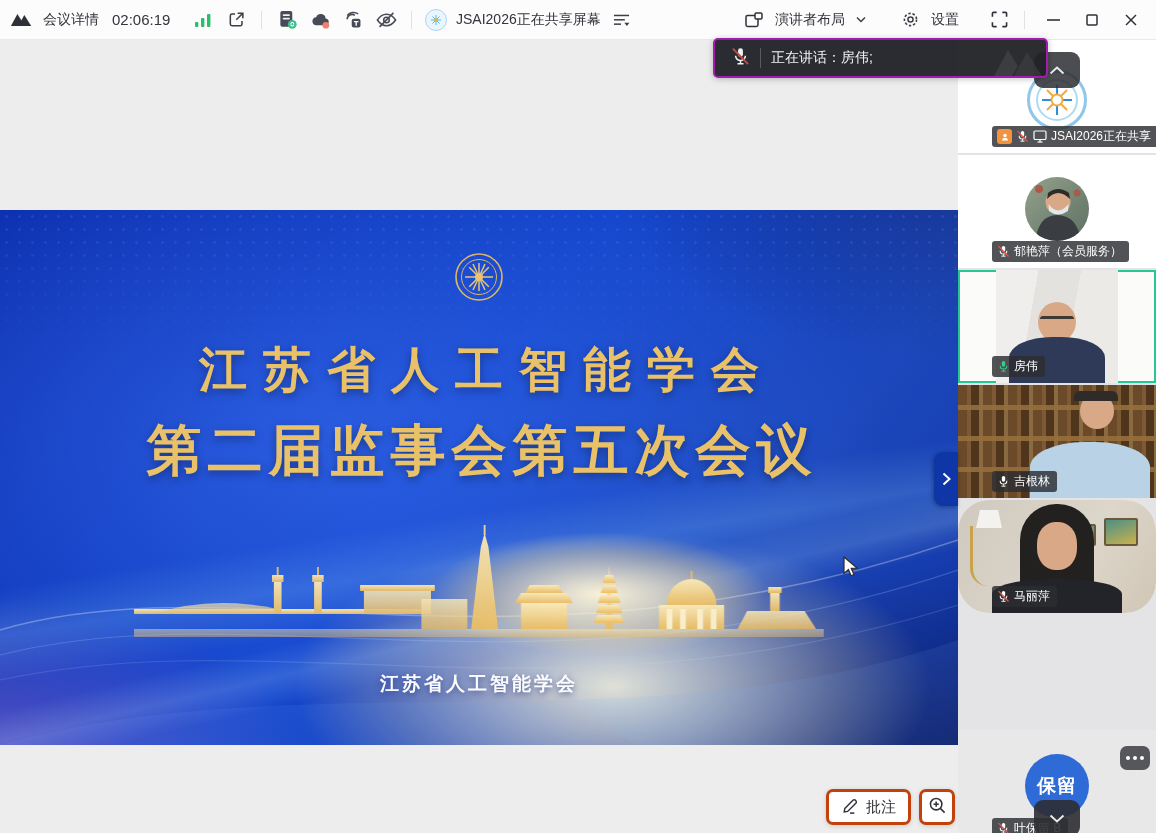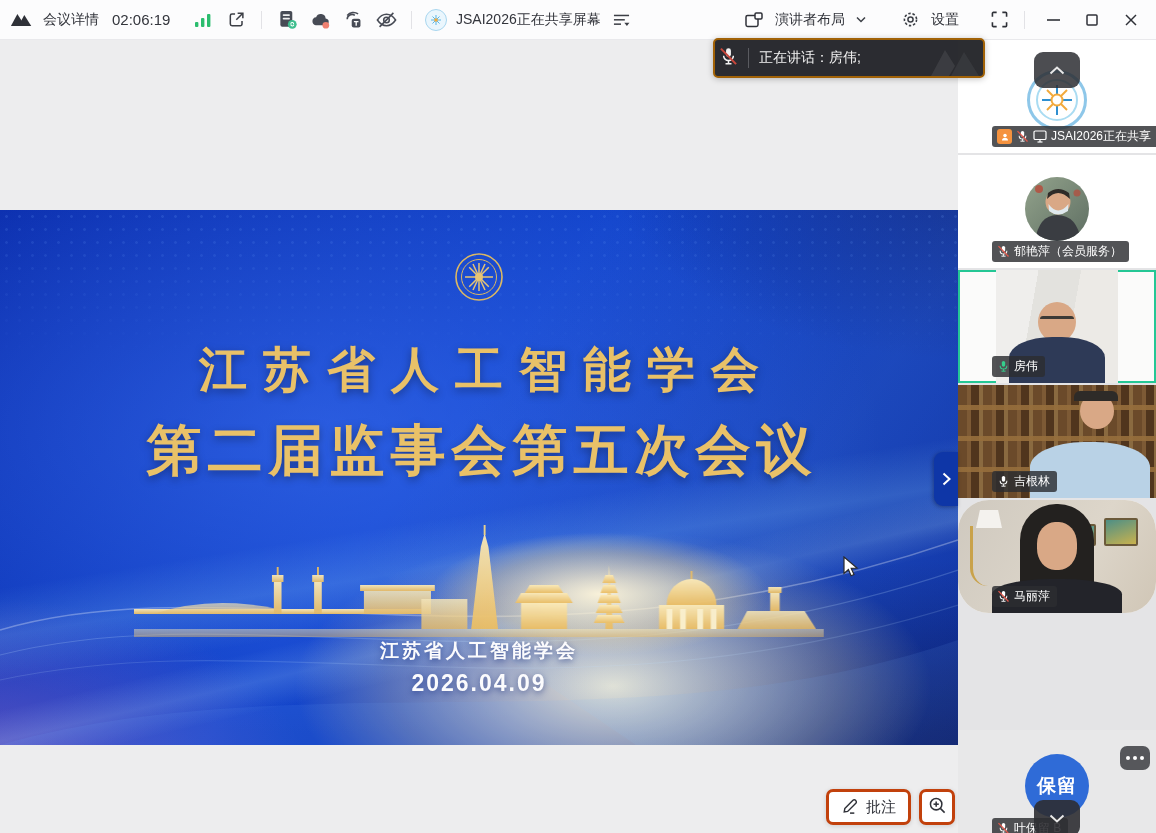--- a/index.html
+++ b/index.html
@@ -14,23 +14,23 @@
   .tb-txt { font-size:14px; color:#33353c; white-space:nowrap; }
   .tb-timer { font-size:15px; color:#33353c; margin-left:4px; width:70px; }
   .tb-ic { width:24px; height:24px; display:flex; align-items:center; justify-content:center; cursor:default; }
   .vdiv { width:1px; height:18px; background:#e2e2e6; margin:0 4px; }
   .spacer { flex:1; }
   .winbtn { width:30px; height:26px; display:flex; align-items:center; justify-content:center; }
   .jsai-mini { width:22px; height:22px; border-radius:50%; background:#eaf6fd; border:1.5px solid #a8d6ef;
                display:flex; align-items:center; justify-content:center; }
 
   
-  .toast { position:absolute; left:713px; top:38px; width:272px; height:40px; z-index:60;
-           background:rgba(33,34,38,.95); border:2px solid #a16207; border-radius:5px;
-           display:flex; align-items:center; padding:0 4px; overflow:hidden; box-shadow:0 1px 6px rgba(0,0,0,.25); }
+  .toast { position:absolute; left:713px; top:38px; width:335px; height:40px; z-index:60;
+           background:rgba(33,34,38,.95); border:2px solid #a21caf; border-radius:5px;
+           display:flex; align-items:center; padding:0 16px; overflow:hidden; box-shadow:0 1px 6px rgba(0,0,0,.25); }
   .toast .txt { font-size:14px; color:#f2f2f2; white-space:nowrap; margin-left:10px; }
   .toast .tdiv { width:1px; height:20px; background:#5a5b60; margin-left:10px; }
   .toast .wm { position:absolute; right:-8px; top:2px; opacity:.55; }
 
   
   .main { position:absolute; left:0; top:40px; width:958px; height:793px; background:#ededee; }
 
   .slide { position:absolute; left:0; top:170px; width:958px; height:535px; overflow:hidden;
     background:
       radial-gradient(430px 210px at 64% 89%, rgba(255,246,216,.9), rgba(255,226,160,.28) 52%, transparent 74%),
@@ -334,21 +334,20 @@
               <line x1="582" y1="46" x2="582" y2="54" stroke="#eabd64" stroke-width="2"></line>
             </g>
           <path d="M630 104 L640 86 L700 86 L712 104 Z" opacity=".9"></path>
             <rect x="664" y="68" width="10" height="18"></rect>
             <rect x="662" y="62" width="14" height="6"></rect>
           <path d="M0 104 L720 104 L720 112 L0 112 Z" opacity=".5"></path>
         </g>
       </svg>
       <div class="slide-footer">
         <div class="f-org">江苏省人工智能学会</div>
-        <div class="f-date">2026.04.09</div>
       </div>
     </div>
 
     <div class="expand-tab">
       <svg width="9" height="14" viewBox="0 0 9 14">
           <polyline points="1.5,1.5 7.5,7 1.5,12.5" fill="none" stroke="#fff" stroke-width="2"></polyline>
         </svg>
     </div>
 
     <div class="tools">

